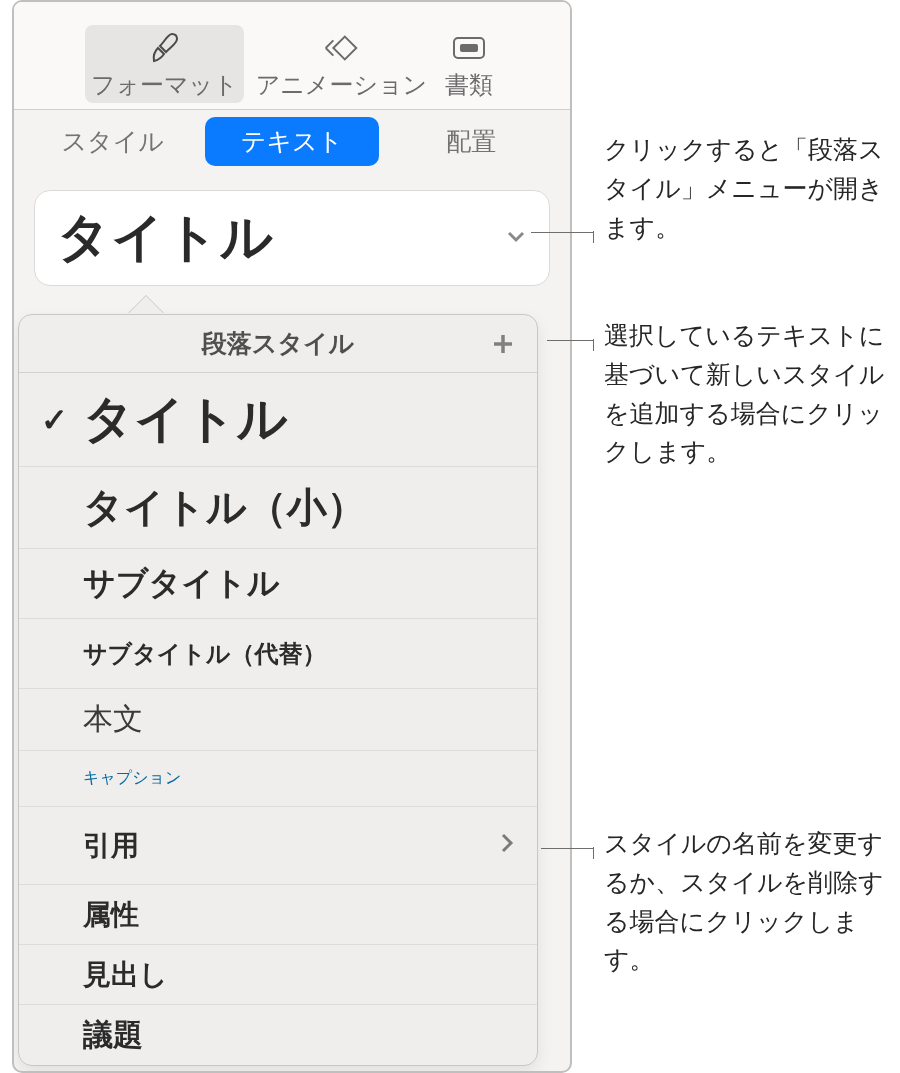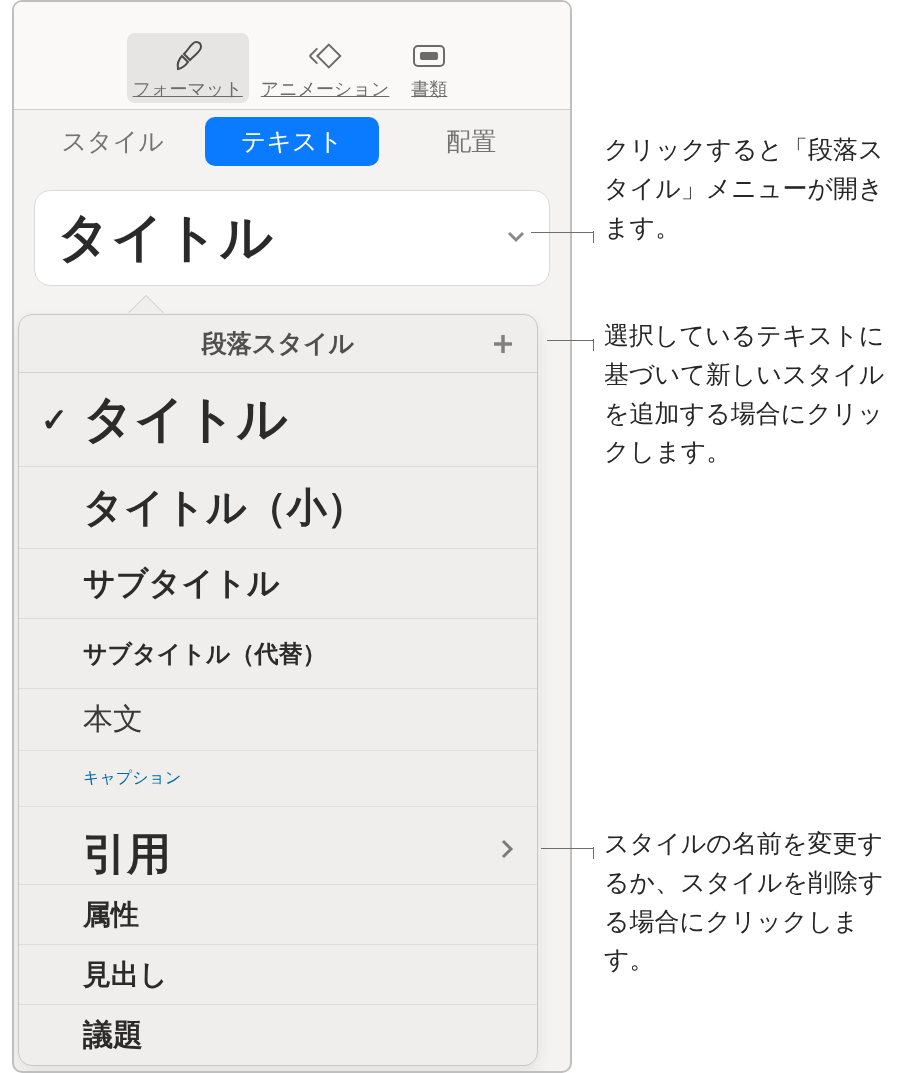--- a/index.html
+++ b/index.html
@@ -42,21 +42,21 @@
     border-radius: 8px;
     color: #5c5c5c;
   }
   .tool.active {
     background: #e7e5e4;
     color: #3b3b3b;
   }
   .tool .icon { width: 44px; height: 38px; display:flex; align-items:center; justify-content:center; }
   .tool .icon svg { stroke: #6b6b6b; fill: none; stroke-width: 2; }
   .tool.active .icon svg { stroke: #4a4a4a; }
-  .tool .label { font-size: 18px; margin-top: 2px; color:#6b6b6b;text-decoration:underline; }
+  .tool .label { font-size: 24px; margin-top: 2px; color:#6b6b6b; }
 
   
   .subtabs {
     display: flex;
     align-items: center;
     height: 62px;
     padding: 0 12px;
     gap: 6px;
     background: #f5f3f2;
   }
@@ -160,21 +160,21 @@
     font-weight: 700;
     color: #2b2b2b;
   }
   .style-item .txt { white-space: nowrap; }
   .s-title    { font-size: 50px; font-weight: 800; min-height: 94px; }
   .s-title-sm { font-size: 40px; font-weight: 800; min-height: 82px; }
   .s-subtitle { font-size: 32px; font-weight: 700; min-height: 70px; }
   .s-subtitle-alt { font-size: 24px; font-weight: 800; min-height: 70px; }
   .s-body     { font-size: 30px; font-weight: 400; color:#3a3a3a; min-height: 62px; }
   .s-caption  { font-size: 16px; font-weight: 400; color:#0369a1; min-height: 56px; }
-  .s-quote    { font-size: 44px; font-weight: 800; min-height: 78px; align-items: flex-end; }
+  .s-quote    { font-size: 28px; font-weight: 800; min-height: 78px; }
   .s-attrib   { font-size: 28px; font-weight: 700; min-height: 60px; }
   .s-heading  { font-size: 28px; font-weight: 700; min-height: 60px; }
   .s-agenda   { font-size: 30px; font-weight: 700; min-height: 60px; }
 
   .row-chevron {
     position: absolute;
     right: 22px; top: 50%;
     transform: translateY(-50%);
   }
   .row-chevron svg { stroke:#7a7a7a; fill:none; stroke-width:3; }

